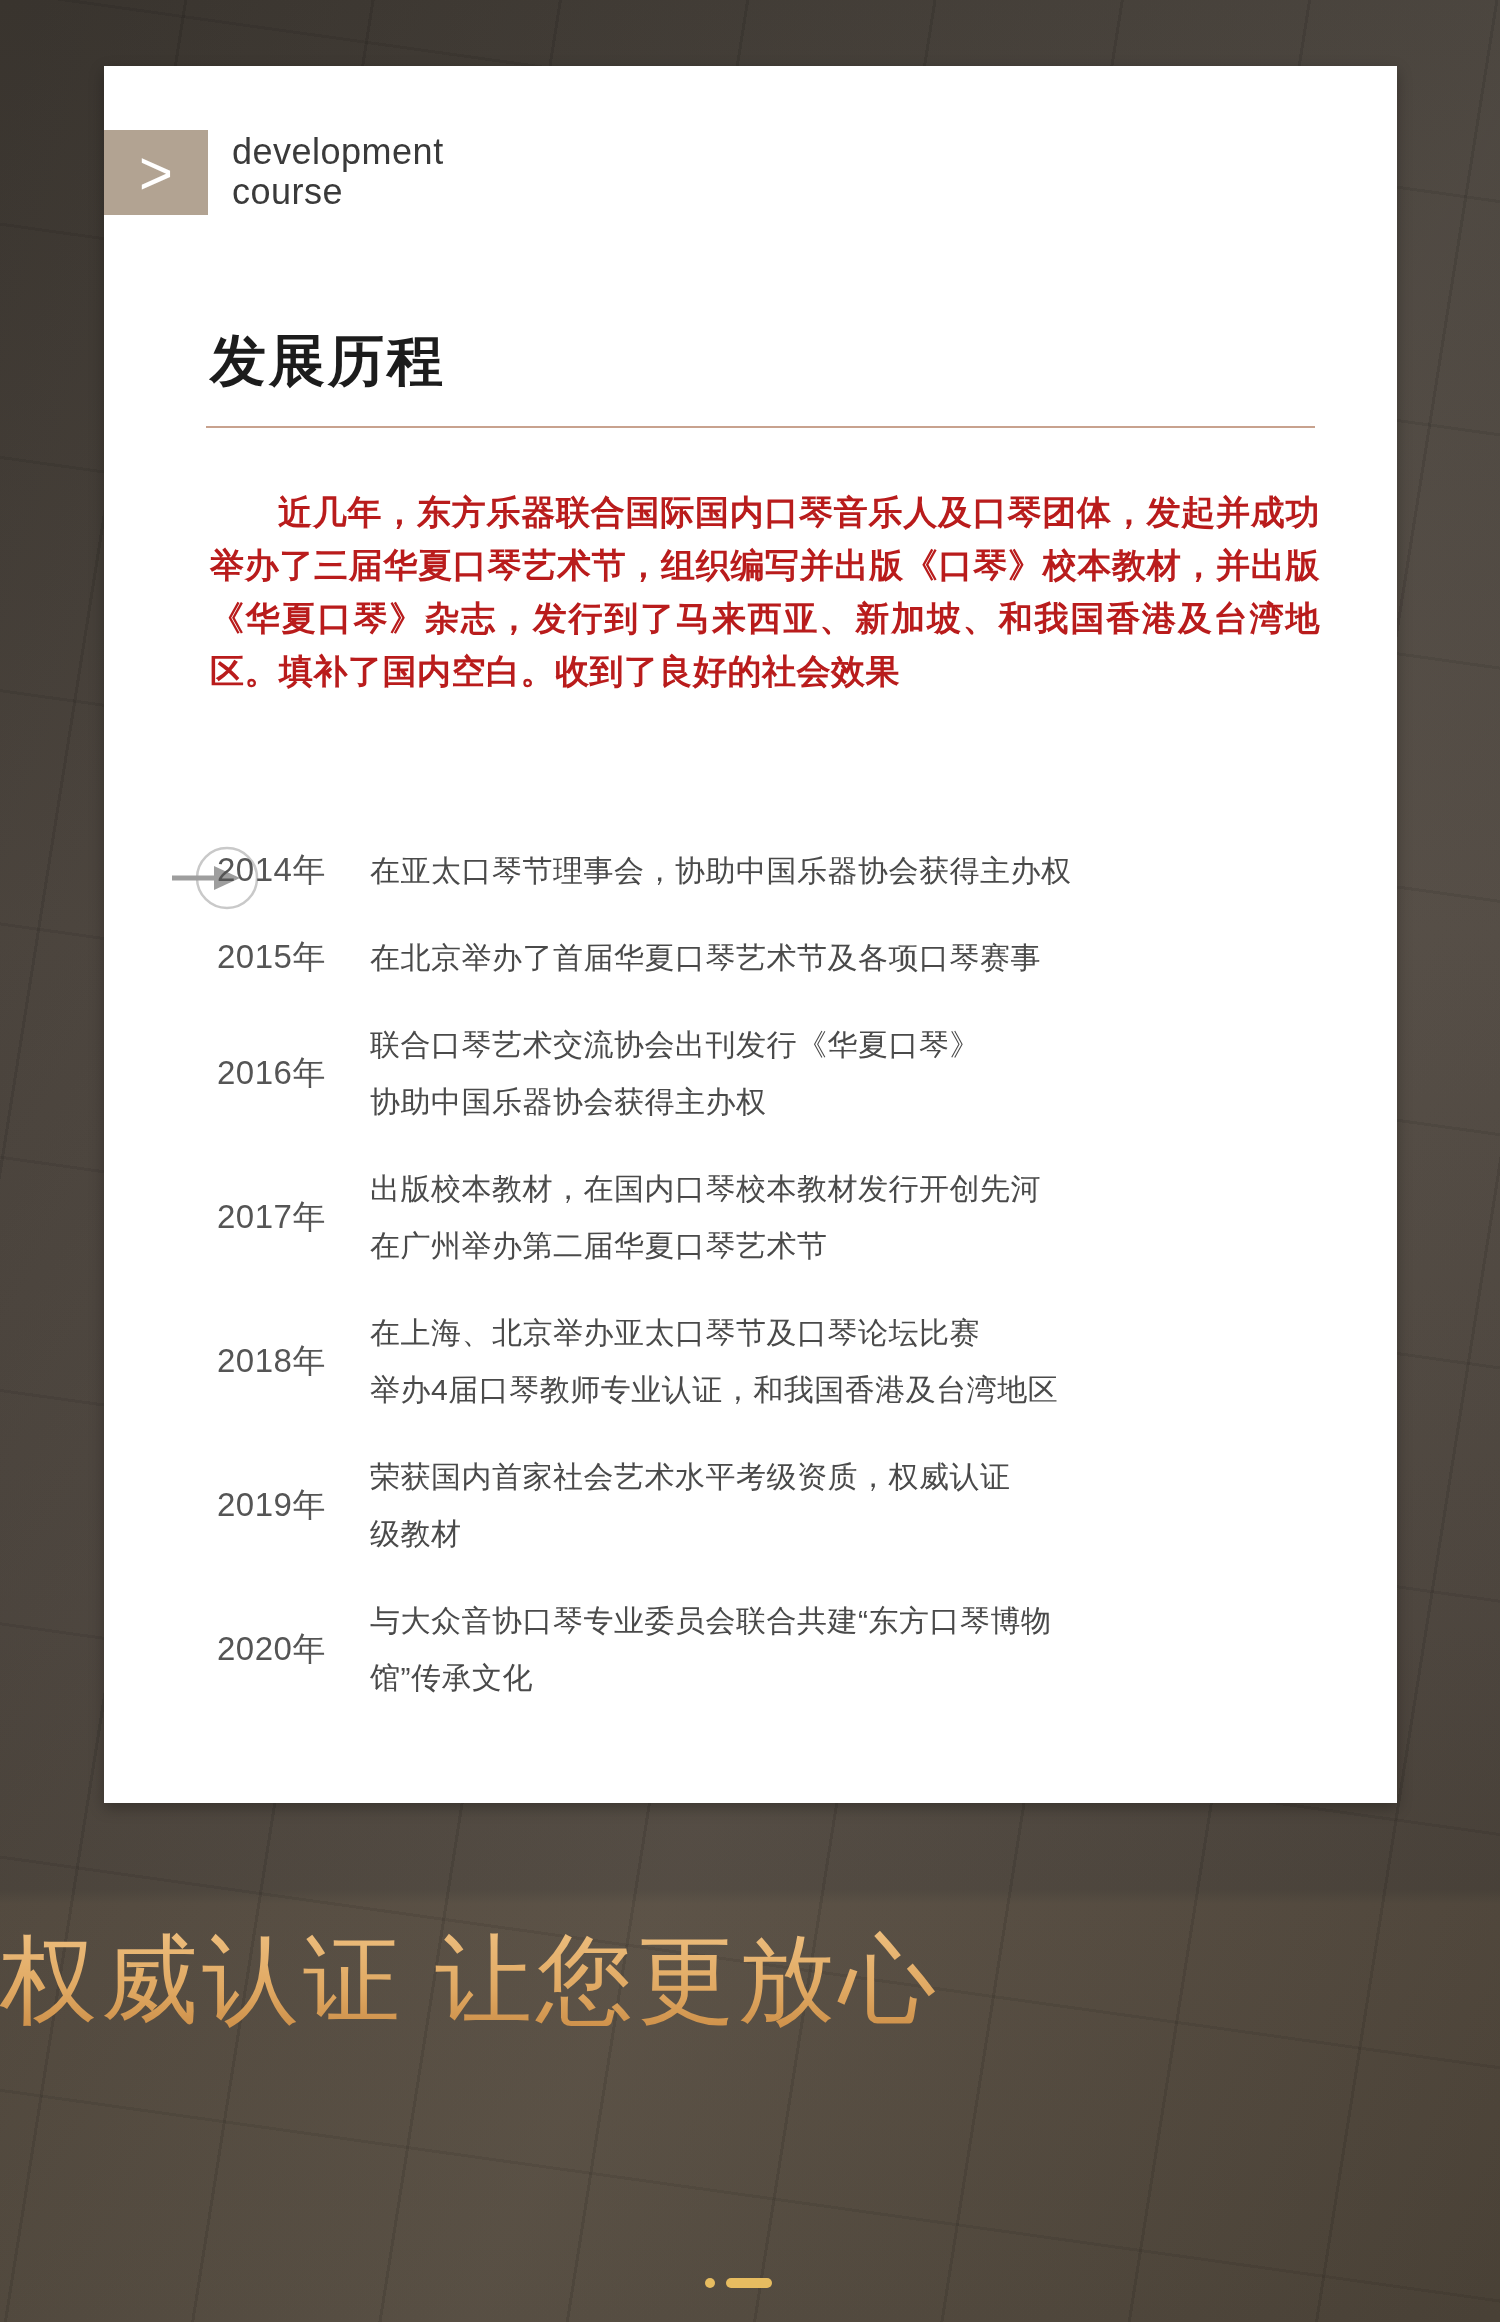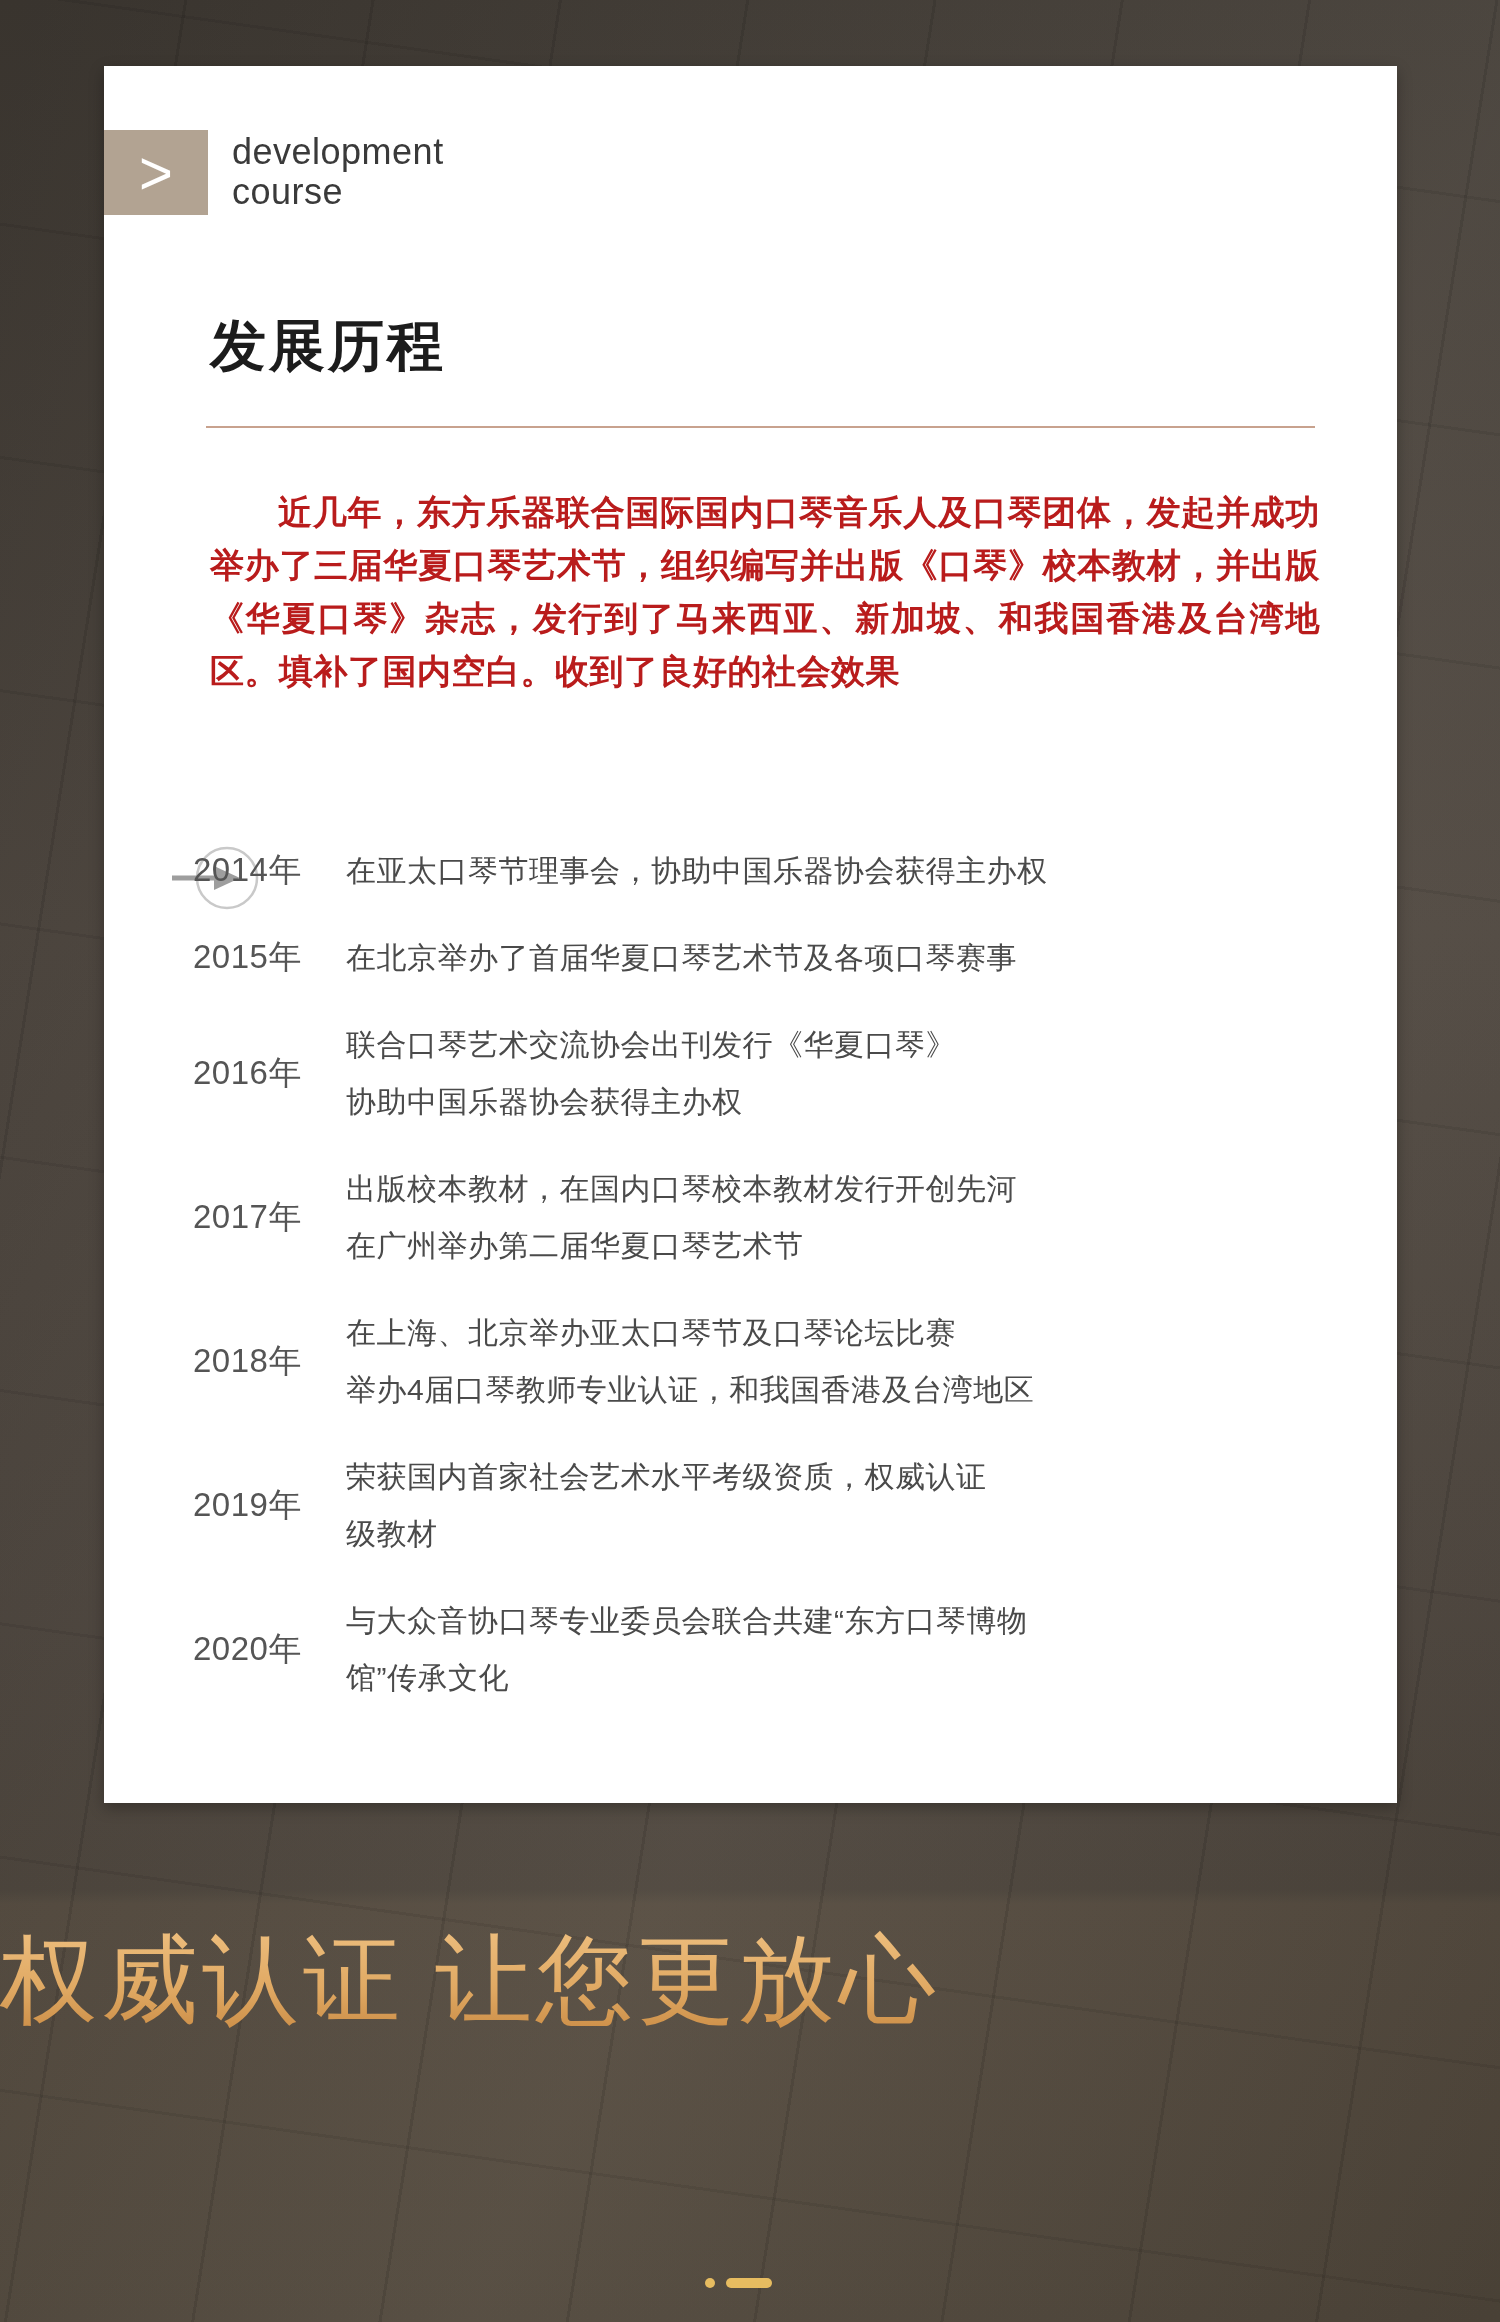--- a/index.html
+++ b/index.html
@@ -26,37 +26,37 @@
   }
   .chev{
     color:#ffffff;font-size:58px;font-weight:400;line-height:1;
     transform:scaleY(1.05);
   }
   .tag-text{
     position:absolute;left:128px;top:66px;
     font-size:36px;line-height:40px;color:#3a3a3a;letter-spacing:0.5px;
   }
   .title{
-    position:absolute;left:106px;top:245px;margin:0;
+    position:absolute;left:106px;top:260px;margin:0;
     font-size:56px;line-height:1.25;font-weight:700;color:#1c1c1c;letter-spacing:3px;
   }
   .divider{
     position:absolute;left:102px;top:360px;width:1109px;height:2px;background:#c8a28e;
   }
   .intro{
     position:absolute;left:106px;top:420px;width:1110px;margin:0;
     font-size:34px;line-height:53px;font-weight:600;color:#b91c1c;
     text-align:justify;text-indent:2em;letter-spacing:0.5px;
   }
   .arrow-icon{position:absolute;left:66px;top:779px;width:92px;height:66px;}
   .timeline{
     position:absolute;left:0;top:776px;right:80px;
     display:flex;flex-direction:column;gap:30px;
   }
-  .tl-row{display:flex;align-items:center;padding-left:89px;}
+  .tl-row{display:flex;align-items:center;padding-left:113px;}
   .tl-year{width:153px;flex:0 0 153px;font-size:33px;color:#555555;letter-spacing:0.5px;}
   .tl-desc{flex:1;font-size:30px;line-height:57px;color:#4a4a4a;letter-spacing:0.5px;}
   .footer-headline{
     position:absolute;left:0;top:1916px;width:100%;z-index:1;
     text-align:left;font-size:97px;font-weight:400;letter-spacing:4px;
     color:#dfa958;
   }
   @supports ((-webkit-background-clip:text) or (background-clip:text)){
     .footer-headline{
       background:linear-gradient(180deg,#f0c283 0%,#e0a963 55%,#c5853e 100%);

